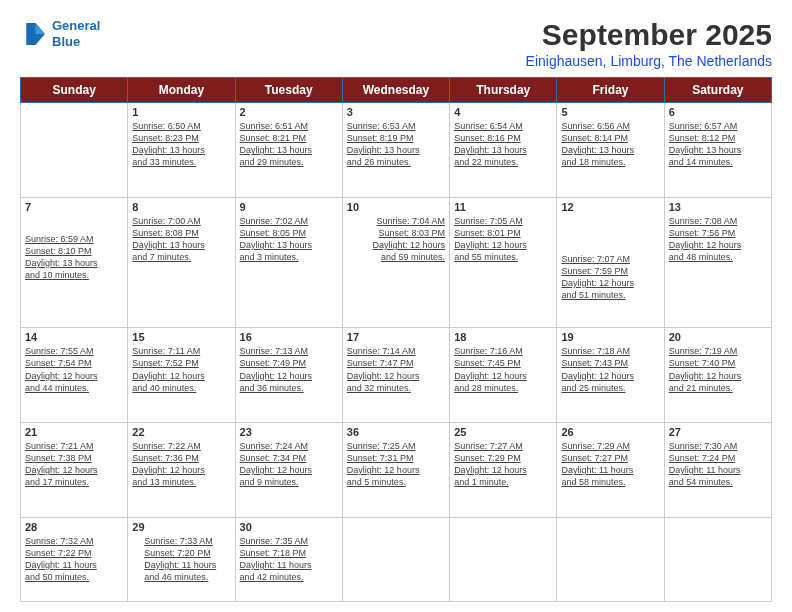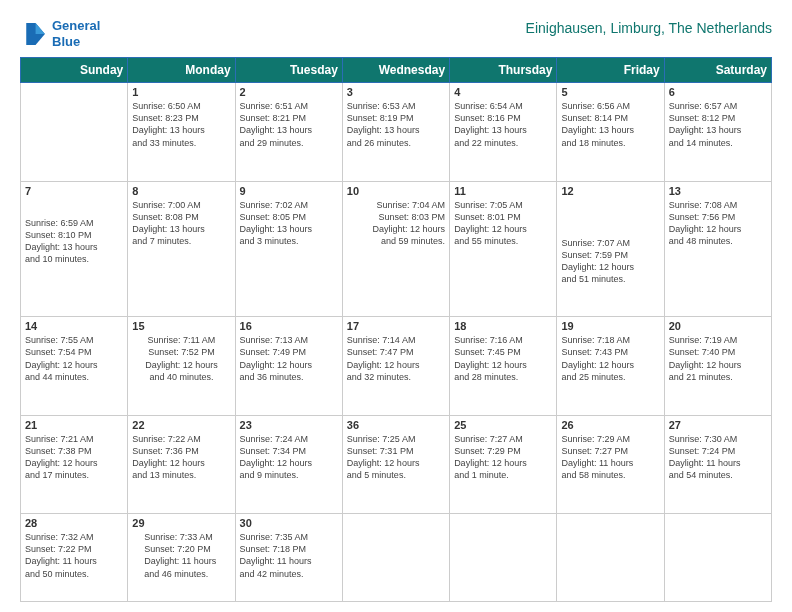--- a/index.html
+++ b/index.html
@@ -45,56 +45,57 @@
       text-align: right;
     }
     .main-title {
       font-size: 30px;
       font-weight: bold;
       color: #333;
       line-height: 1.1;
     }
     .subtitle {
       font-size: 14px;
-      color: #0f766e;
+      color: #1d4ed8;
       margin-top: 2px;
     }
     .calendar {
       flex: 1;
       border: 1px solid #ccc;
       border-collapse: collapse;
       width: 100%;
       table-layout: fixed;
     }
     .calendar th {
-      background-color: #0f766e;
+      background-color: #7f1d1d;
       color: #fff;
       font-size: 12px;
       font-weight: bold;
       padding: 5px 4px;
-      text-align: right;
+      text-align: center;
       border: 1px solid #2a6db5;
     }
     .calendar td {
       border: 1px solid #ccc;
       vertical-align: top;
       padding: 3px 4px;
       font-size: 9.5px;
       color: #333;
       height: 78px;
     }
     .day-number {
       font-size: 11px;
       font-weight: bold;
       margin-bottom: 2px;
     }
     .day-info {
       font-size: 9px;
       line-height: 1.35;
       color: #444;
+      text-decoration: underline;
     }
     .empty-cell {
       background: #fff;
     }
     .week-row td {
       height: 78px;
     }
     .last-row td {
       height: 68px;
     }
@@ -109,20 +110,21 @@
         <rect x="0" y="0" width="36" height="36" fill="white"></rect>
         <polygon points="20,4 32,18 20,32 8,32 8,4" fill="#1a6cb5"></polygon>
         <polygon points="20,4 32,18 20,18" fill="#3a9ad9"></polygon>
       </svg>
       <div class="logo-text">
         <div><span>General</span></div>
         <div><span>Blue</span></div>
       </div>
     </div>
     <div class="title-block">
+      <div class="main-title">September 2025</div>
       <div class="subtitle">Einighausen, Limburg, The Netherlands</div>
     </div>
   </div>
 
   <table class="calendar">
     <thead>
       <tr>
         <th>Sunday</th>
         <th>Monday</th>
         <th>Tuesday</th>
@@ -232,21 +234,21 @@
         <tr class="week-row">
           <td>
             <div class="day-number">14</div>
             <div class="day-info" style="white-space: pre-line;">Sunrise: 7:55 AM
 Sunset: 7:54 PM
 Daylight: 12 hours
 and 44 minutes.</div>
           </td>
           <td>
             <div class="day-number">15</div>
-            <div class="day-info" style="white-space: pre-line; text-align: center;">Sunrise: 7:11 AM
+            <div class="day-info" style="white-space: pre-line;">Sunrise: 7:11 AM
 Sunset: 7:52 PM
 Daylight: 12 hours
 and 40 minutes.</div>
           </td>
           <td>
             <div class="day-number">16</div>
             <div class="day-info" style="white-space: pre-line;">Sunrise: 7:13 AM
 Sunset: 7:49 PM
 Daylight: 12 hours
 and 36 minutes.</div>

